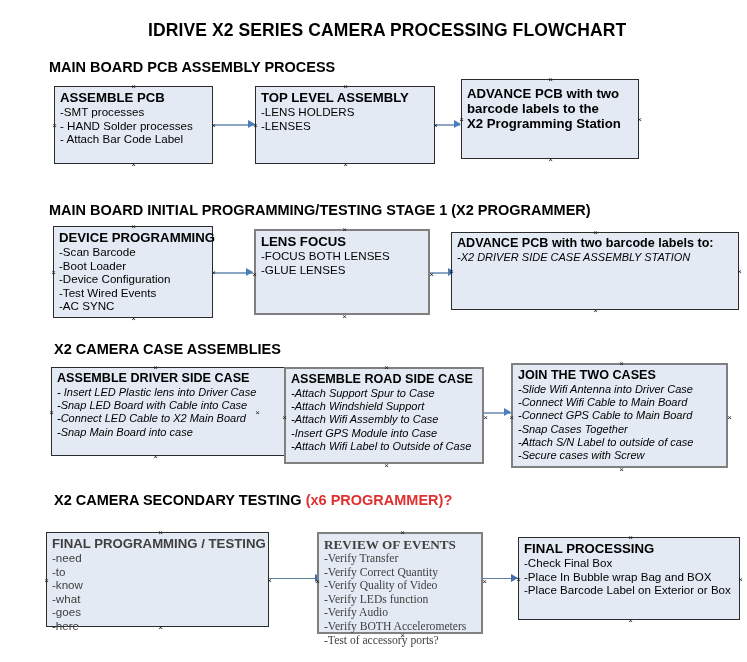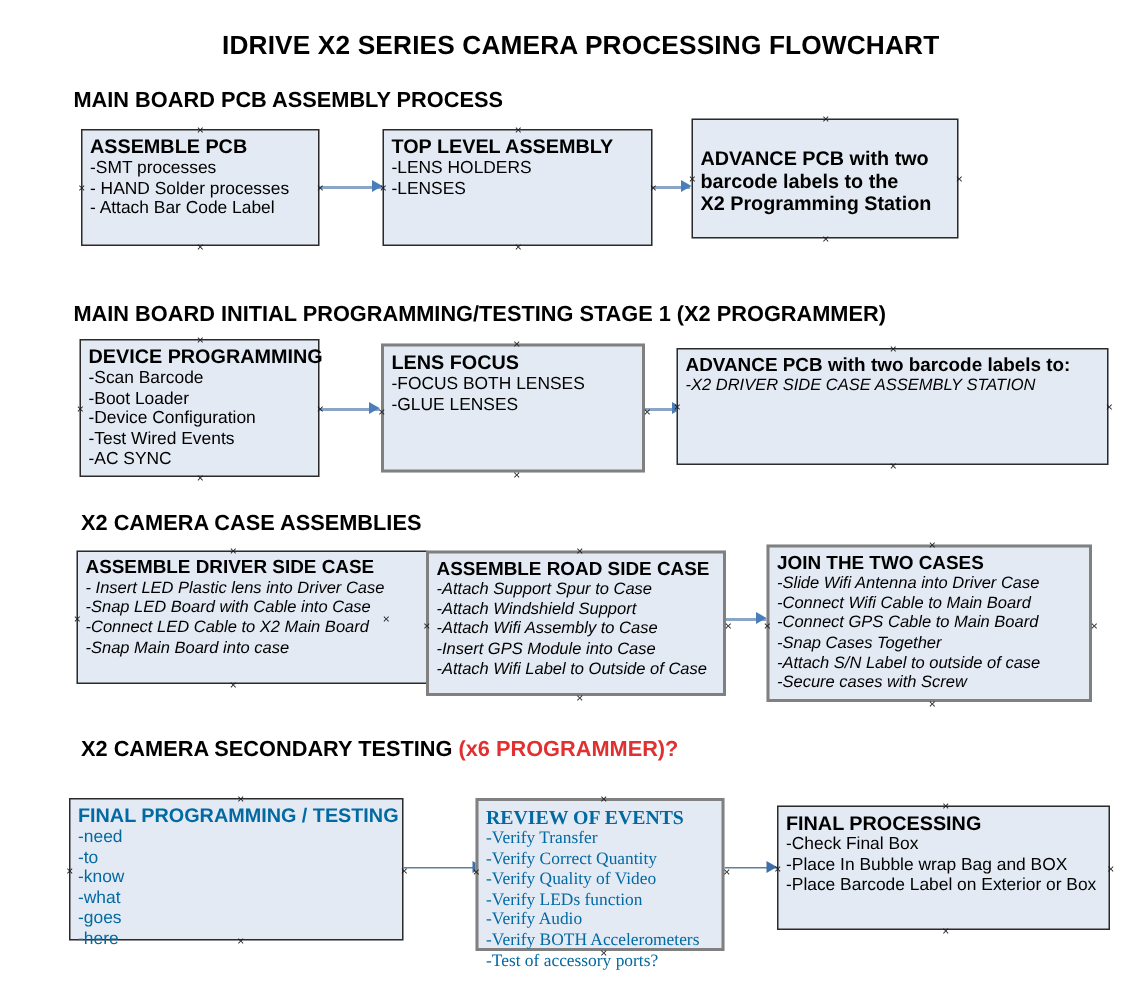--- a/index.html
+++ b/index.html
@@ -49,21 +49,21 @@
   .node ul{
     list-style:none;
     margin:0;padding:0;
   }
   .node li{
     font-size:11.6px;
     line-height:13.6px;
     white-space:nowrap;
   }
   .node li.tight{font-size:11px;line-height:13.2px;font-style:italic;}
-  .node.red .hd,.node.red li{color:#0369a1;}
+  .node.red .hd,.node.red li{color:#404040;}
 
   
   .conn{
     position:absolute;
     height:2px;
     background:#8ba6c4;
   }
   .conn.dark{background:#5f7f9b;height:1px;}
   .arrow{
     position:absolute;
@@ -118,21 +118,21 @@
     <ul>
       <li>-LENS HOLDERS</li>
       <li>-LENSES</li>
     </ul>
     <span class="xh" style="left:86px;top:-4px;"></span>
     <span class="xh" style="left:-4px;top:35px;"></span>
     <span class="xh" style="left:86px;top:74px;"></span>
     <span class="xh" style="left:176px;top:35px;"></span>
   </div>
 
-  <div class="node" style="left:437px;top:79px;width:178px;height:80px;padding-top:18px;">
+  <div class="node" style="left:437px;top:79px;width:178px;height:80px;padding-top:6px;">
     <div class="hd">ADVANCE PCB with two</div>
     <div class="hd">barcode labels to the</div>
     <div class="hd"> X2 Programming Station</div>
     <span class="xh" style="left:85px;top:-4px;"></span>
     <span class="xh" style="left:-4px;top:36px;"></span>
     <span class="xh" style="left:85px;top:76px;"></span>
     <span class="xh" style="left:174px;top:36px;"></span>
   </div>
 
   <div class="section-head" style="left:25px;top:202px;">MAIN BOARD INITIAL PROGRAMMING/TESTING STAGE 1 (X2 PROGRAMMER)</div>

